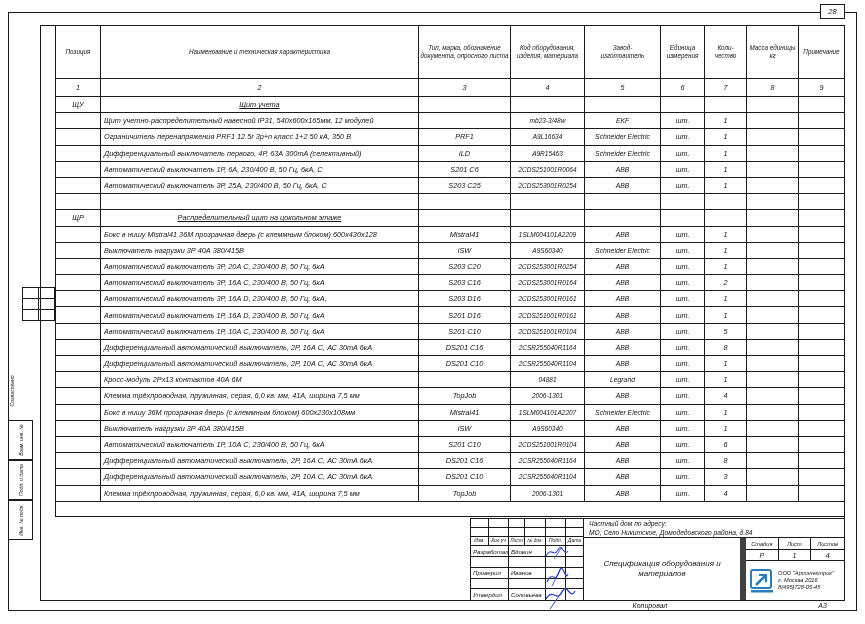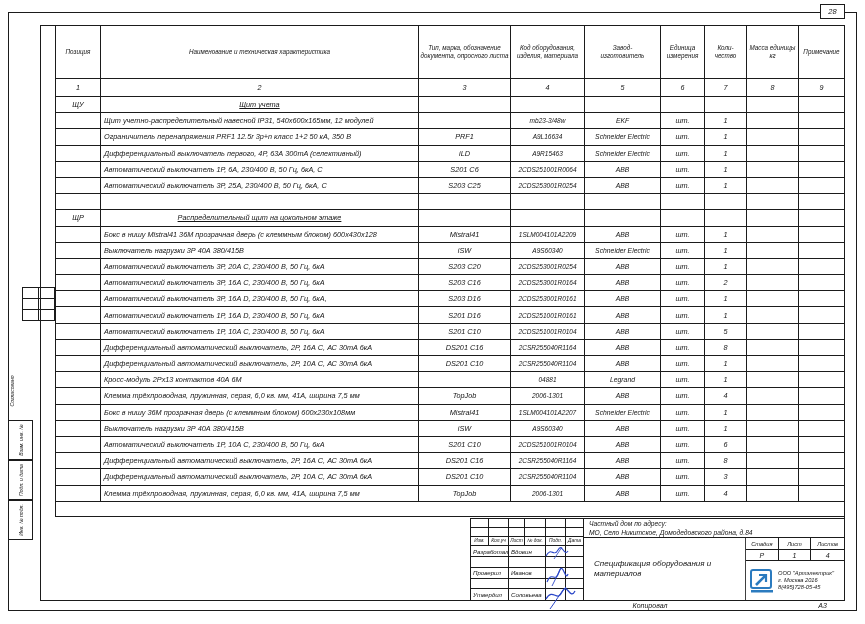--- a/index.html
+++ b/index.html
@@ -50,22 +50,22 @@
   .rolerow .rl{border-right:1px solid #1b1b1b;border-bottom:1px solid #1b1b1b;display:flex;align-items:center;
                font-size:6.1px;padding:0 2px;box-sizing:border-box;overflow:visible;white-space:nowrap;}
   .rolerow .rl:last-child{border-right:none;}
   .rolerow:last-child .rl{border-bottom:none;}
   .sigcell{justify-content:center;position:relative;}
   .sig{position:absolute;left:-2px;top:-2px;overflow:visible;}
 
   .tb-right{flex:1;display:flex;flex-direction:column;}
   .tb-object{height:19px;border-bottom:1px solid #1b1b1b;font-size:6.7px;line-height:1.3;padding:1px 5px;box-sizing:border-box;}
   .tb-lower{flex:1;display:flex;}
-  .tb-doctitle{width:162px;border-right:1px solid #404040;display:flex;align-items:center;justify-content:center;
-               text-align:left;font-size:8px;line-height:1.3;padding:0 10px;box-sizing:border-box;}
+  .tb-doctitle{width:162px;border-right:6px solid #404040;display:flex;align-items:center;justify-content:center;
+               text-align:center;font-size:8px;line-height:1.3;padding:0 10px;box-sizing:border-box;}
   .tb-stage{flex:1;display:flex;flex-direction:column;}
   .stagegrid{display:grid;grid-template-columns:1fr 1fr 1fr;}
   .stage-head{height:12px;}
   .stage-head .sc{border-right:1px solid #1b1b1b;border-bottom:1px solid #1b1b1b;display:flex;align-items:center;
                   justify-content:center;font-size:5.7px;box-sizing:border-box;}
   .stage-head .sc:last-child{border-right:none;}
   .stage-vals{height:11px;}
   .stage-vals .sc{border-right:1px solid #1b1b1b;border-bottom:1px solid #1b1b1b;display:flex;align-items:center;
                   justify-content:center;font-size:7px;box-sizing:border-box;}
   .stage-vals .sc:last-child{border-right:none;}

